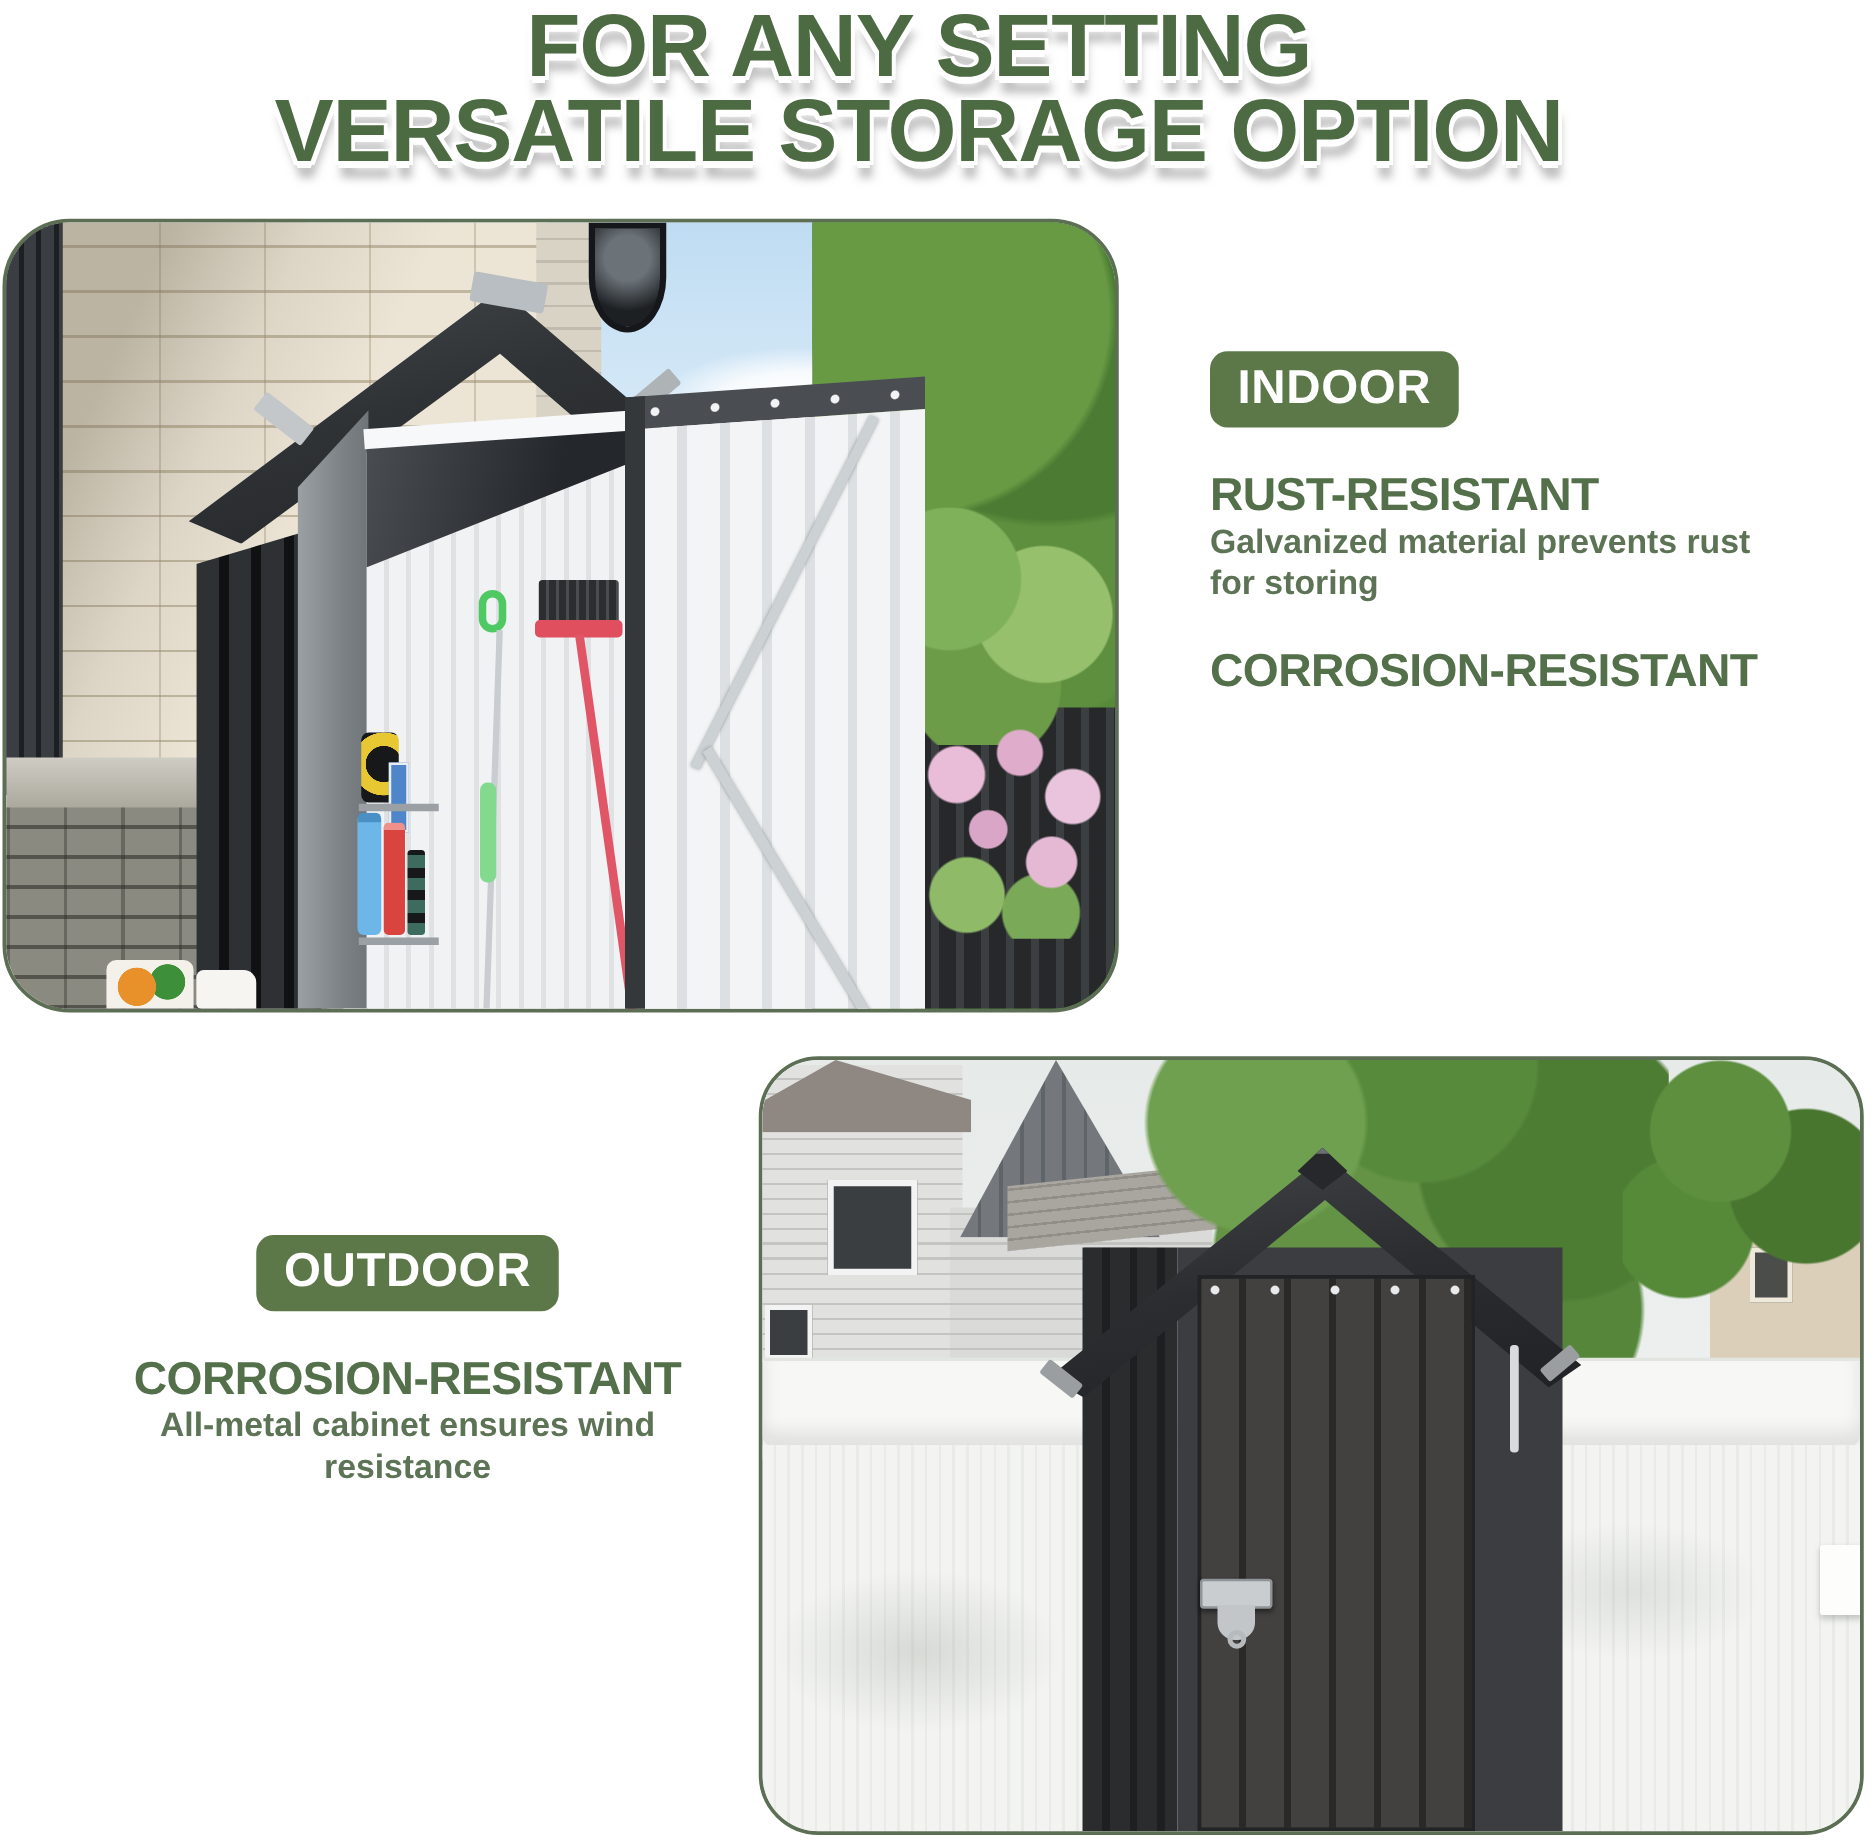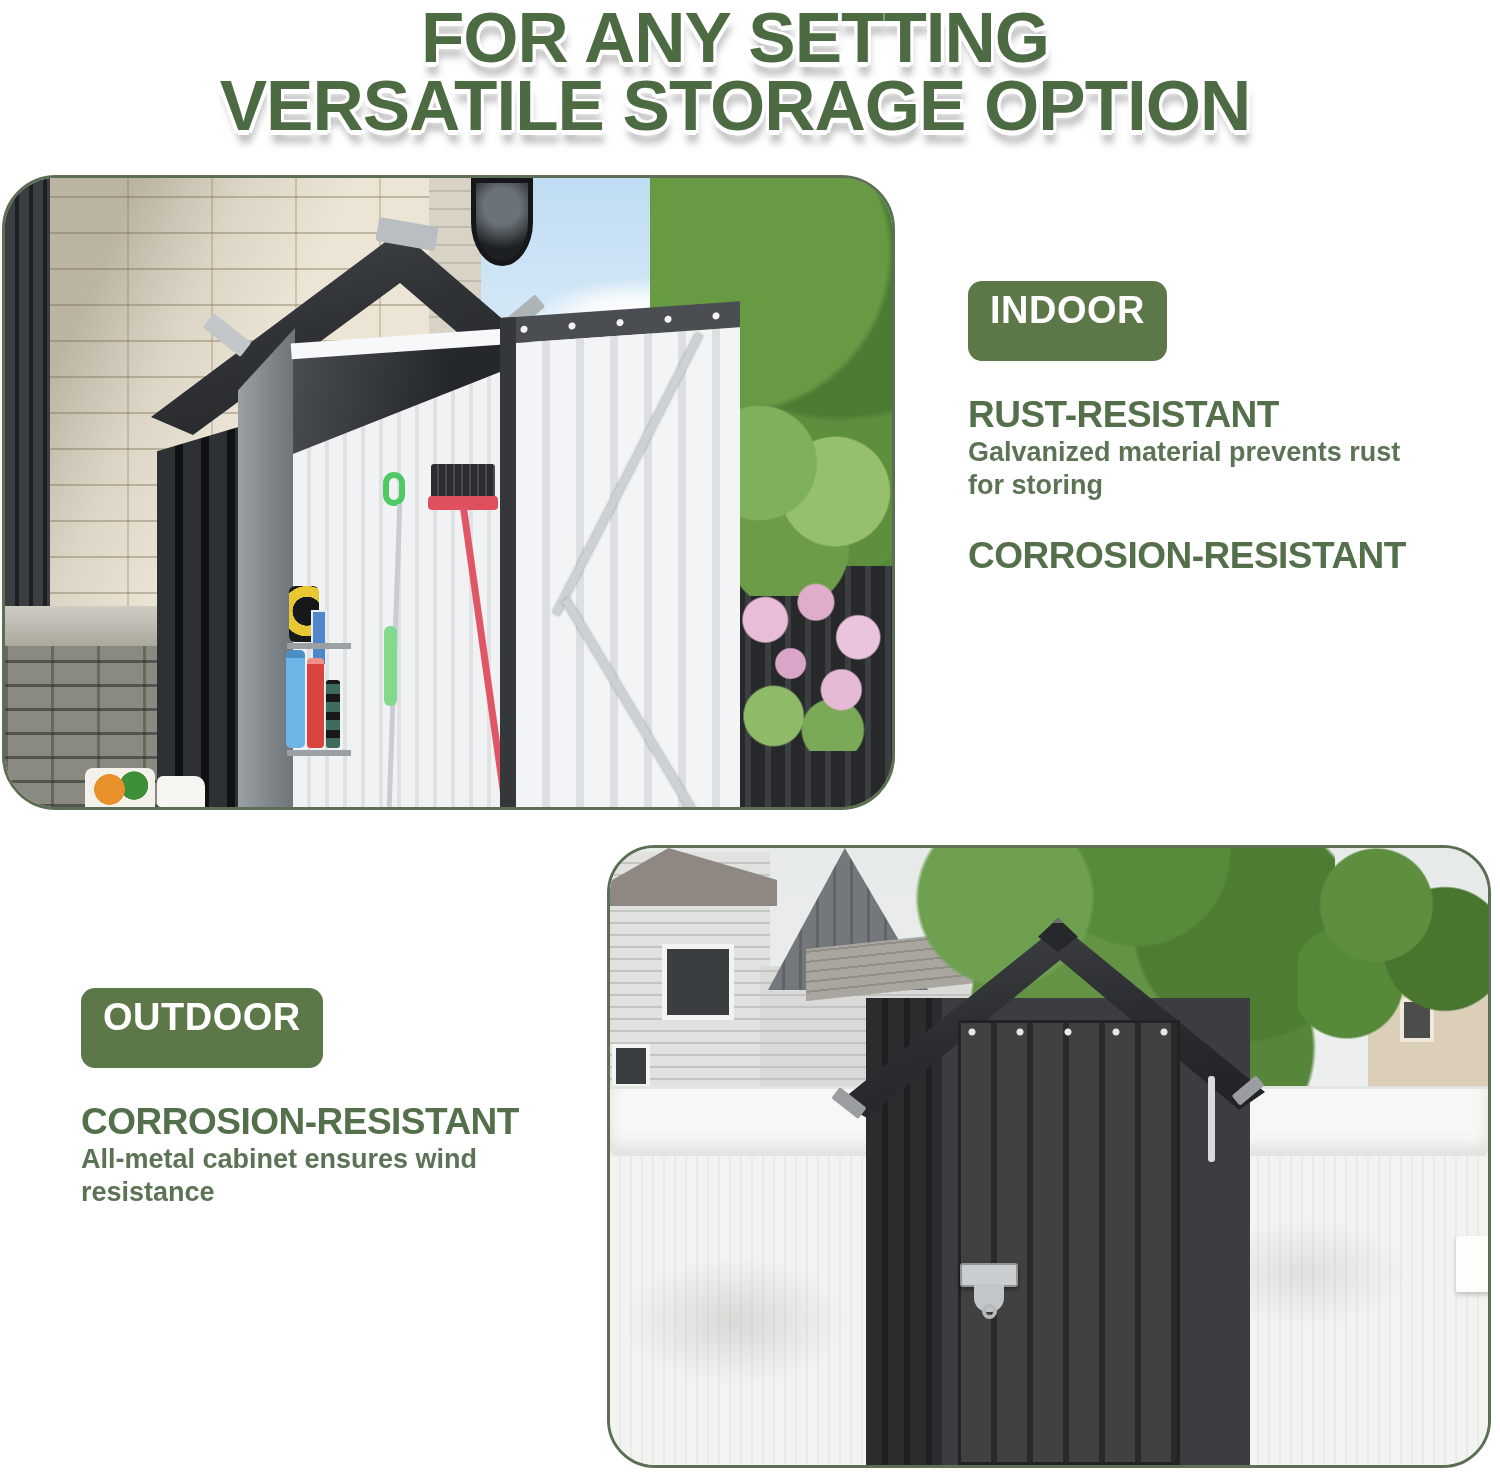--- a/index.html
+++ b/index.html
@@ -23,23 +23,23 @@
 
   
   .photo{position:absolute;border:3px solid var(--border-green);overflow:hidden;background:#e9edec;}
   .photo-indoor{left:2px;top:175px;width:893px;height:635px;border-radius:54px;}
   .photo-outdoor{left:607px;top:845px;width:884px;height:623px;border-radius:48px;}
   .photo *{position:absolute;}
 
   
   .panel{position:absolute;}
   .panel-indoor{left:968px;top:281px;width:472px;}
-  .panel-outdoor{left:81px;top:988px;width:530px;}
+  .panel-outdoor{left:61px;top:988px;width:530px;text-align:center;}
   .badge{display:inline-block;font-size:38px;font-weight:bold;color:#fff;
-         background:var(--badge-green);padding:8px 22px 29px;border-radius:14px;letter-spacing:.5px;}
+         background:var(--badge-green);padding:8px 22px 10px;border-radius:14px;letter-spacing:.5px;}
   .feature-heading{font-size:37px;font-weight:bold;color:var(--heading-green);
          letter-spacing:-.5px;margin-top:33px;}
   .feature-desc{font-size:27px;font-weight:bold;color:var(--body-green);
          line-height:1.22;}
 
   
   .ip-sky{left:240px;top:0;width:647px;height:345px;
           background:linear-gradient(180deg,#bfdcf2 0%,#dbecf8 55%,#eef6fb 100%);}
   .ip-cloud{left:520px;top:100px;width:230px;height:90px;border-radius:50%;
           background:radial-gradient(closest-side,#ffffff 0%,rgba(255,255,255,.85) 55%,rgba(255,255,255,0) 100%);}

